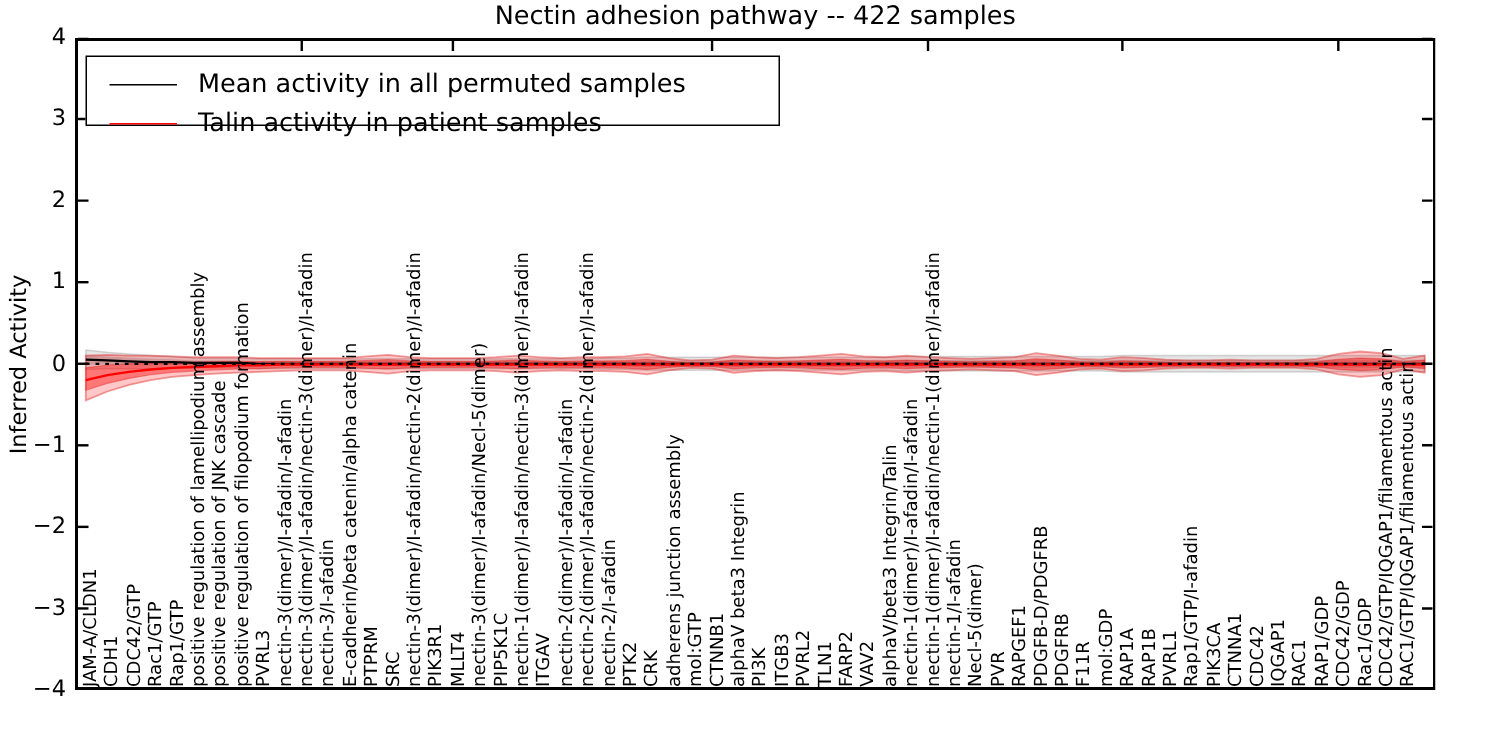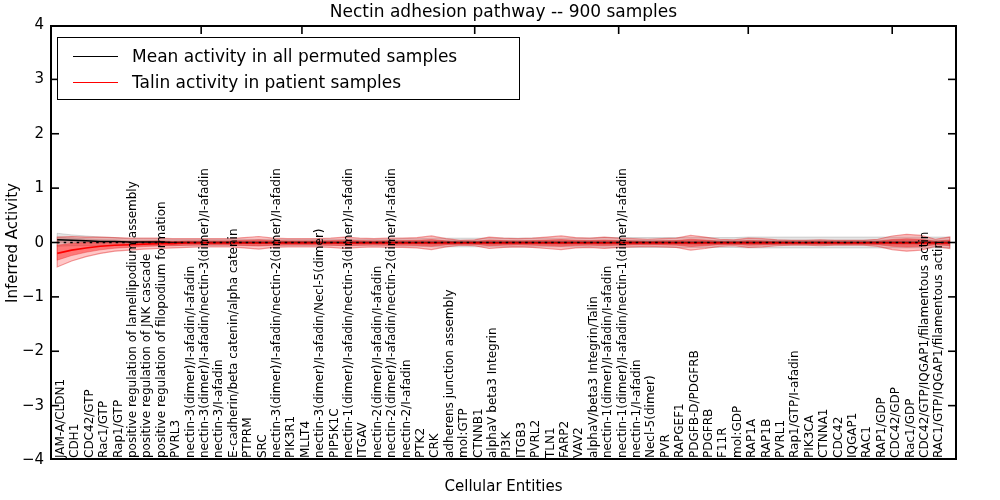--- a/index.html
+++ b/index.html
@@ -8,34 +8,33 @@
   .title{position:absolute;top:1px;left:50px;width:907px;text-align:center;
          font-size:17px;white-space:nowrap;}
   .ylab{position:absolute;left:-58px;top:234px;width:140px;text-align:center;
         transform:rotate(-90deg);font-size:15px;}
   .xlab{position:absolute;top:477px;left:50px;width:907px;text-align:center;font-size:15px;}
   .plot{position:absolute;left:50px;top:25px;width:907px;height:435px;overflow:hidden;}
   .plot svg{position:absolute;left:0;top:0;}
   .ytick{position:absolute;left:0;width:44px;text-align:right;font-size:15px;line-height:16px;}
   .xtick{position:absolute;bottom:2px;transform:rotate(-90deg);transform-origin:0 100%;
          font-size:12px;line-height:12px;white-space:nowrap;}
-  .legend{position:absolute;left:57px;top:37px;width:463px;height:63px;background:#fff;
+  .legend{position:absolute;left:57px;top:37px;width:463px;height:47px;background:#fff;
           border:1.5px solid #000;box-sizing:border-box;z-index:5;}
   .legrow{position:absolute;left:0;height:24px;display:flex;align-items:center;}
   .legrow .sample{display:inline-block;width:45px;height:0;border-top:1.7px solid #000;
                   margin-left:15px;}
   .legrow .ltext{margin-left:14px;font-size:17px;white-space:nowrap;}
 </style>
 </head>
 <body>
 
 <div class="fig">
-  <div class="title">Nectin adhesion pathway -- 900 samples</div>
+  <div class="title">Nectin adhesion pathway -- 422 samples</div>
   <div class="ylab">Inferred Activity</div>
-  <div class="xlab">Cellular Entities</div>
 
   <div id="yticks">
       <div class="ytick" style="top: 16px;">4</div>
       <div class="ytick" style="top: 70.375px;">3</div>
       <div class="ytick" style="top: 124.75px;">2</div>
       <div class="ytick" style="top: 179.125px;">1</div>
       <div class="ytick" style="top: 233.5px;">0</div>
       <div class="ytick" style="top: 287.875px;">−1</div>
       <div class="ytick" style="top: 342.25px;">−2</div>
       <div class="ytick" style="top: 396.625px;">−3</div>

